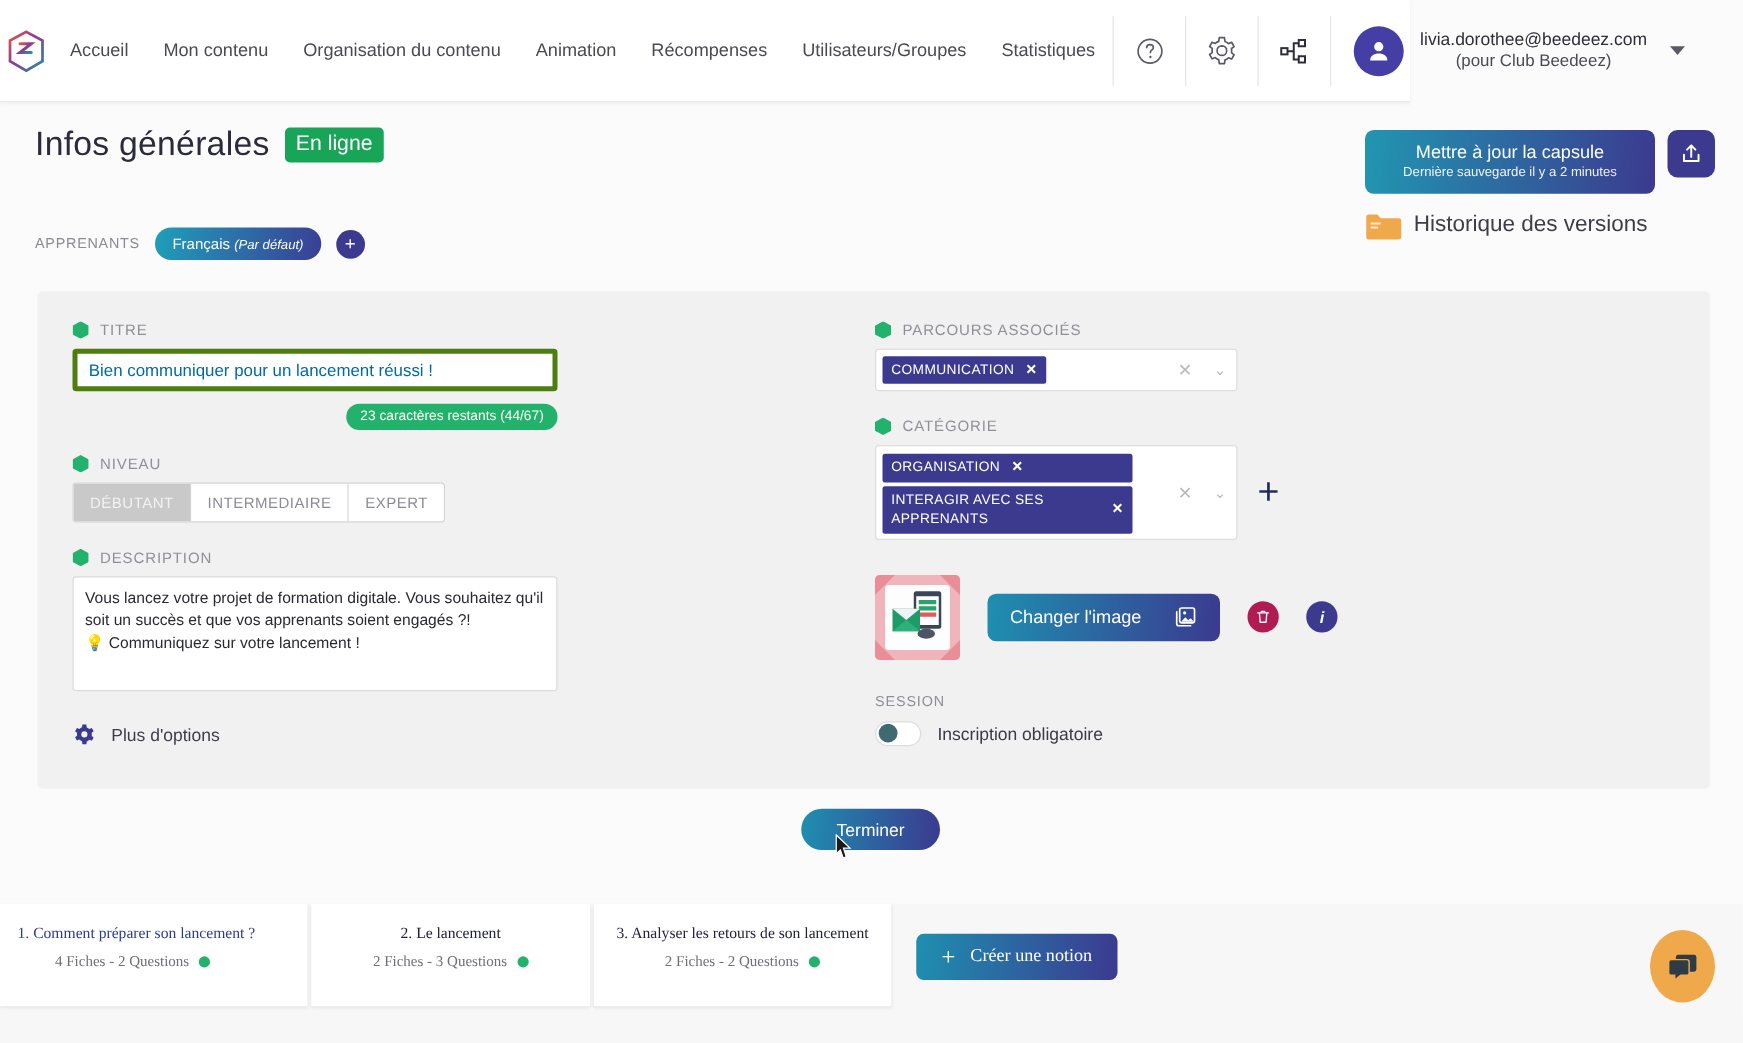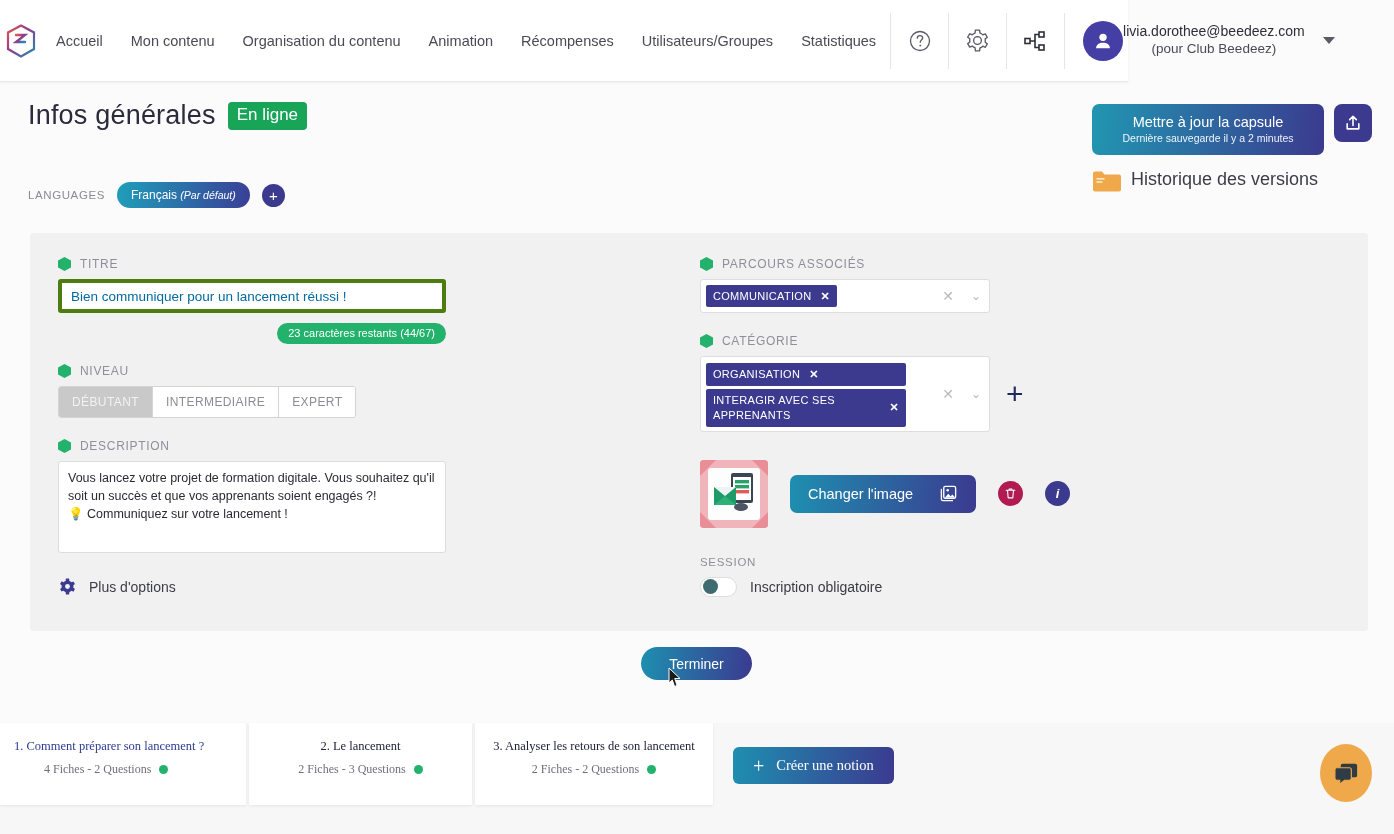--- a/index.html
+++ b/index.html
@@ -26,21 +26,21 @@
     white-space: nowrap; cursor: pointer;
   }
 
   .top-right { margin-left: auto; display: flex; align-items: center; height: 100%; }
   .icon-cell {
     width: 58px; height: 56px; display: flex; align-items: center; justify-content: center;
     border-left: 1px solid #e6e6ea; cursor: pointer;
   }
   .icon-cell svg { display:block; }
   .user-cell {
-    display: flex; align-items: center; gap: 0; padding: 0 12px 0 18px; height: 56px;
+    display: flex; align-items: center; gap: 13px; padding: 0 12px 0 18px; height: 56px;
     border-left: 1px solid #e6e6ea; cursor: pointer;
   }
   .avatar {
     width: 40px; height: 40px; border-radius: 50%; background: #453ea4;
     display: flex; align-items: center; justify-content: center;
   }
   .user-text { text-align: center; line-height: 1.25; }
   .user-email { font-size: 14px; color: #2e2e38; }
   .user-org { font-size: 13.5px; color: #4a4a55; }
   .caret { width: 0; height: 0; border-left: 6px solid transparent; border-right: 6px solid transparent;
@@ -266,21 +266,21 @@
     <div class="caret"></div>
   </div>
 </div>
 
 <div class="page-head">
   <div class="page-title">Infos générales</div>
   <div class="status-badge">En ligne</div>
 </div>
 
 <div class="lang-row">
-  <div class="lang-label">LANGUAGES</div>
+  <div class="lang-label">APPRENANTS</div>
   <div class="lang-pill">
     <span>Français</span>
     <i>(Par défaut)</i>
   </div>
   <div class="lang-add">+</div>
 </div>
 
 <div class="right-actions">
   <div class="update-row">
     <div class="update-btn">

